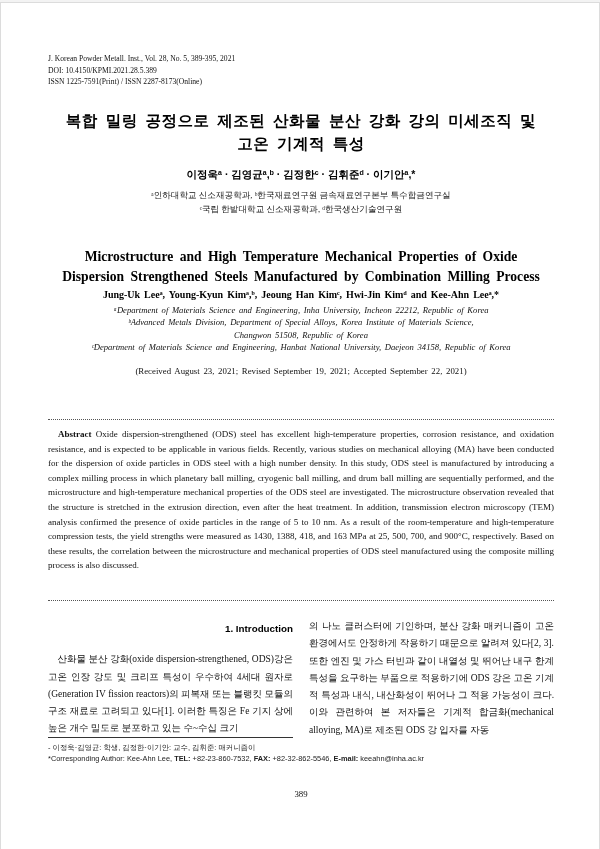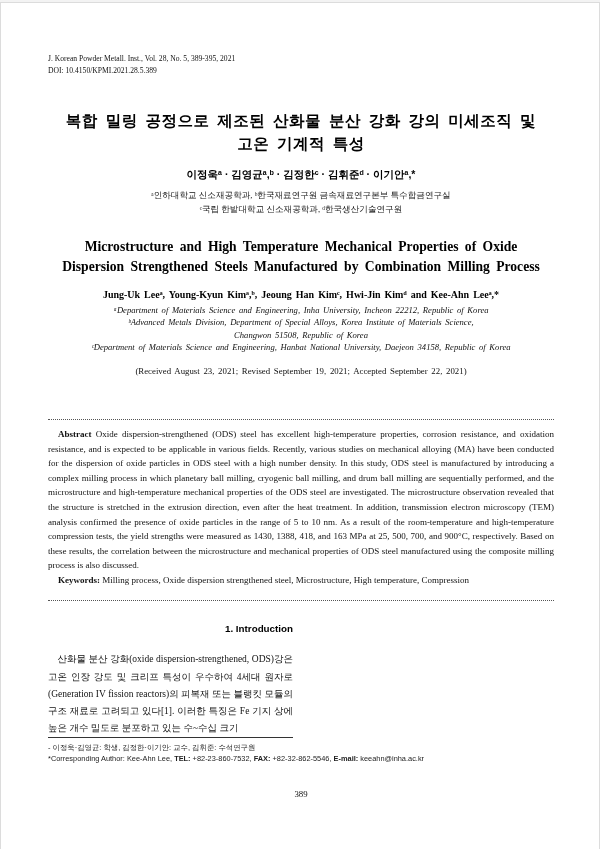--- a/index.html
+++ b/index.html
@@ -19,21 +19,21 @@
 
   
   .journal-header{top:50px;left:47px;font-size:7.6px;line-height:11.5px;font-family:"Liberation Serif",serif;color:#111;}
 
   
   .k-title{top:106px;font-size:15.5px;line-height:23px;font-weight:bold;font-family:"Liberation Sans",sans-serif;letter-spacing:0.5px;word-spacing:3px;color:#000;}
   .k-authors{top:165px;font-size:10.5px;font-weight:bold;font-family:"Liberation Sans",sans-serif;color:#000;}
   .k-affil{top:186px;font-size:8.6px;line-height:13.5px;font-family:"Liberation Serif",serif;color:#111;}
 
   
-  .e-title{top:234px;font-size:13.6px;line-height:19.5px;font-weight:bold;font-family:"Liberation Serif",serif;word-spacing:3px;color:#000;}
+  .e-title{top:244px;font-size:13.6px;line-height:19.5px;font-weight:bold;font-family:"Liberation Serif",serif;word-spacing:3px;color:#000;}
   .e-authors{top:286px;font-size:10px;font-weight:bold;font-family:"Liberation Serif",serif;word-spacing:1.5px;color:#000;}
   .e-affil{top:301px;font-size:8.6px;line-height:12.3px;font-style:italic;font-family:"Liberation Serif",serif;word-spacing:1.5px;color:#111;}
   .received{top:363px;font-size:8.8px;font-family:"Liberation Serif",serif;word-spacing:1.5px;color:#111;}
 
   .dotted{left:47px;width:506px;border-top:1px dotted #555;height:0;}
   .dot1{top:416px;}
   .dot2{top:597px;}
 
   
   .abstract{top:424px;left:47px;width:506px;font-size:9px;line-height:14.6px;text-align:justify;font-family:"Liberation Serif",serif;color:#111;}
@@ -57,20 +57,21 @@
   .page-number{top:786px;font-size:8.8px;font-family:"Liberation Serif",serif;color:#111;}
 </style>
 </head>
 <body>
 
 <div class="page">
 
   <div class="abs journal-header">
     <div>J. Korean Powder Metall. Inst., Vol. 28, No. 5, 389-395, 2021</div>
     <div>DOI: 10.4150/KPMI.2021.28.5.389</div>
+    <div>ISSN 1225-7591(Print) / ISSN 2287-8173(Online)</div>
   </div>
 
   <div class="abs center k-title">
     <div>복합 밀링 공정으로 제조된 산화물 분산 강화 강의 미세조직 및</div>
     <div>고온 기계적 특성</div>
   </div>
 
   <div class="abs center k-authors">이정욱ᵃ · 김영균ᵃ,ᵇ · 김정한ᶜ · 김휘준ᵈ · 이기안ᵃ,*</div>
 
   <div class="abs center k-affil">
@@ -91,33 +92,35 @@
     <div>Changwon 51508, Republic of Korea</div>
     <div>ᶜDepartment of Materials Science and Engineering, Hanbat National University, Daejeon 34158, Republic of Korea</div>
   </div>
 
   <div class="abs center received">(Received August 23, 2021; Revised September 19, 2021; Accepted September 22, 2021)</div>
 
   <div class="abs dotted dot1"></div>
 
   <div class="abs abstract">
     <p><span class="bold">Abstract</span><span> Oxide dispersion-strengthened (ODS) steel has excellent high-temperature properties, corrosion resistance, and oxidation resistance, and is expected to be applicable in various fields. Recently, various studies on mechanical alloying (MA) have been conducted for the dispersion of oxide particles in ODS steel with a high number density. In this study, ODS steel is manufactured by introducing a complex milling process in which planetary ball milling, cryogenic ball milling, and drum ball milling are sequentially performed, and the microstructure and high-temperature mechanical properties of the ODS steel are investigated. The microstructure observation revealed that the structure is stretched in the extrusion direction, even after the heat treatment. In addition, transmission electron microscopy (TEM) analysis confirmed the presence of oxide particles in the range of 5 to 10 nm. As a result of the room-temperature and high-temperature compression tests, the yield strengths were measured as 1430, 1388, 418, and 163 MPa at 25, 500, 700, and 900°C, respectively. Based on these results, the correlation between the microstructure and mechanical properties of ODS steel manufactured using the composite milling process is also discussed.</span></p>
-    <p class="keywords"><span class="bold">Keywords:</span><span> Milling process, Oxide dispersion strengthened steel, Microstructure, High temperature, Compression</span></p>
   </div>
 
   <div class="abs dotted dot2"></div>
 
   <div class="abs col col-left">
     <div class="sec-heading">1. Introduction</div>
     <p class="indent">산화물 분산 강화(oxide dispersion-strengthened, ODS)강은 고온 인장 강도 및 크리프 특성이 우수하여 4세대 원자로(Generation IV fission reactors)의 피복재 또는 블랭킷 모듈의 구조 재료로 고려되고 있다[1]. 이러한 특징은 Fe 기지 상에 높은 개수 밀도로 분포하고 있는 수~수십 크기</p>
   </div>
 
+  <div class="abs col col-right">
+    <p>의 나노 클러스터에 기인하며, 분산 강화 매커니즘이 고온 환경에서도 안정하게 작용하기 때문으로 알려져 있다[2, 3]. 또한 엔진 및 가스 터빈과 같이 내열성 및 뛰어난 내구 한계 특성을 요구하는 부품으로 적용하기에 ODS 강은 고온 기계적 특성과 내식, 내산화성이 뛰어나 그 적용 가능성이 크다. 이와 관련하여 본 저자들은 기계적 합금화(mechanical alloying, MA)로 제조된 ODS 강 입자를 자동</p>
+  </div>
 
   <div class="abs foot-rule"></div>
 
   <div class="abs footnote">
-    <p>- 이정욱·김영균: 학생, 김정한·이기안: 교수, 김휘준: 수석연구원</p>
+    <p>- 이정욱·김영균: 학생, 김정한·이기안: 교수, 김휘준: 매커니즘이</p>
     <p><span>*Corresponding Author: Kee-Ahn Lee, </span><span class="bold">TEL:</span><span> +82-23-860-7532, </span><span class="bold">FAX:</span><span> +82-32-862-5546, </span><span class="bold">E-mail:</span><span> keeahn@inha.ac.kr</span></p>
   </div>
 
   <div class="abs center page-number">389</div>
 
 </div>
 
 </body></html>

